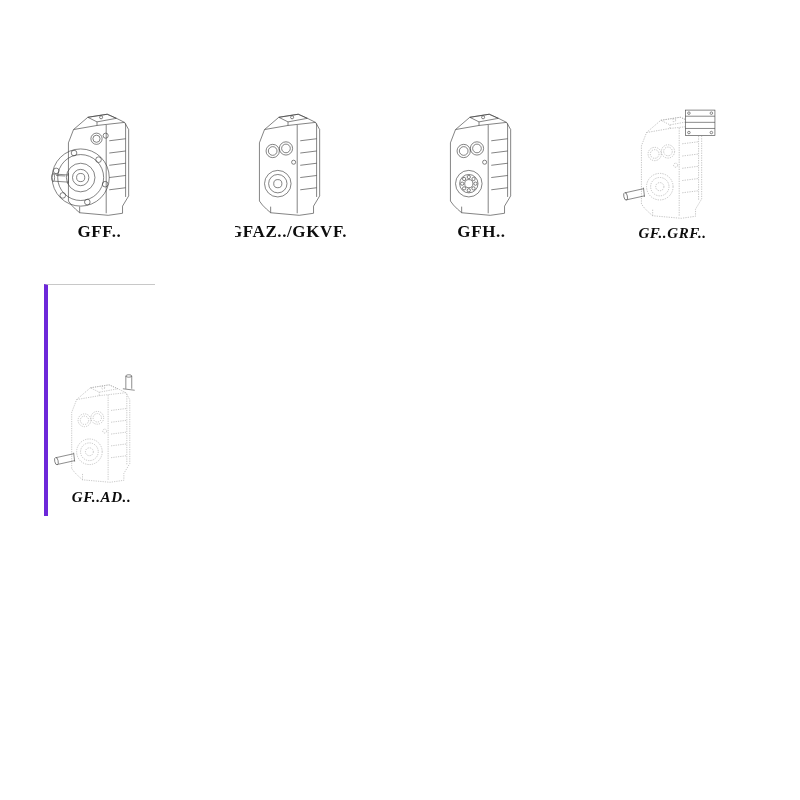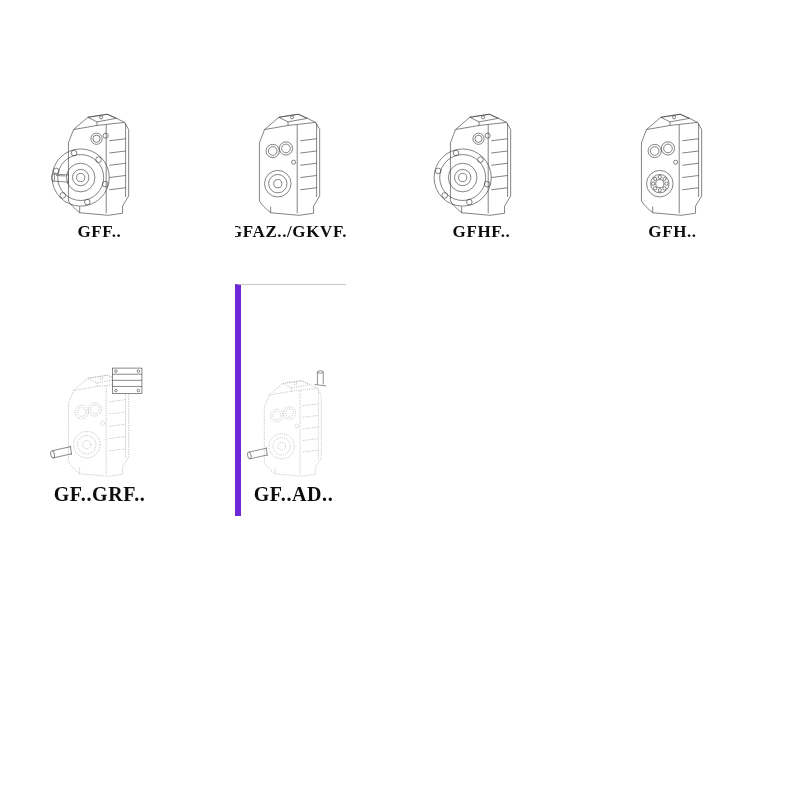--- a/index.html
+++ b/index.html
@@ -6,31 +6,31 @@
   .page{
     width:772px;height:800px;box-sizing:border-box;
     display:grid;grid-template-columns:repeat(4,1fr);grid-template-rows:repeat(3,1fr);
     padding:4px;background:#fff;
     font-family:"Liberation Serif","DejaVu Serif",serif;
   }
   .cell{
     display:flex;flex-direction:column;align-items:center;justify-content:flex-end;
     overflow:hidden;box-sizing:border-box;
   }
-  .cell.bordered{border-left:6px solid #6d28d9;border-top:1px solid #c8c8c8;}
+  .cell.bordered{border-left:4px solid #6d28d9;border-top:1px solid #c8c8c8;}
   svg.drawing{
     flex:0 0 auto;width:92%;height:auto;max-height:212px;
     stroke-width:1.25;color:#3d3d3d;fill:none;
   }
   svg.drawing.dashed{color:#a6a6a6;stroke-dasharray:2.5 2.2;}
   .label{
     font-weight:700;font-size:17px;color:#0d0d0d;letter-spacing:.6px;
     margin:2px 0 10px;white-space:nowrap;
   }
-  .label.lg{font-size:20px;}
+  .label.lg{font-size:15px;font-style:italic;}
   .defs-holder{position:absolute;width:0;height:0;overflow:hidden;}
 </style>
 </head>
 <body>
 
 <svg class="defs-holder" aria-hidden="true">
   <defs>
 
     <g id="gb-housing" fill="none" stroke="currentColor">
       <path d="M40 192 L40 78 L50 52 L78 28 L116 22 L134 30 L150 38 L158 52 L158 182 L146 202 L146 216 L118 220 L62 215 L54 208 L46 200 Z"></path>
@@ -180,26 +180,20 @@
   </figure>
 
   <figure class="cell">
     <svg class="drawing" viewBox="0 0 200 230">
         <use href="#sym-plain"></use>
       </svg>
     <figcaption class="label">GFAZ../GKVF..</figcaption>
   </figure>
 
 
-  <figure class="cell">
-    <svg class="drawing" viewBox="0 0 200 230">
-        <use href="#sym-flange"></use>
-      </svg>
-    <figcaption class="label">GFHF..</figcaption>
-  </figure>
 
   <figure class="cell">
     <svg class="drawing" viewBox="0 0 200 230">
         <use href="#sym-bearing"></use>
       </svg>
     <figcaption class="label">GFH..</figcaption>
   </figure>
 
 
 

